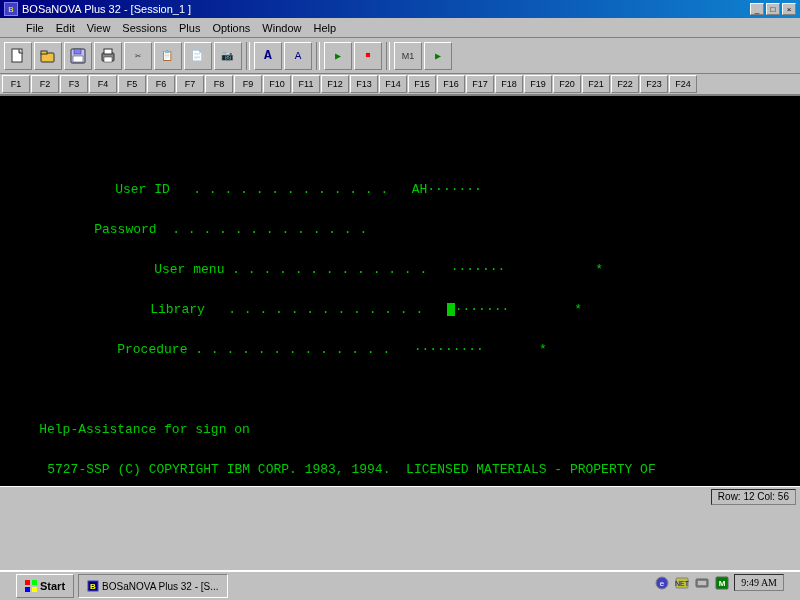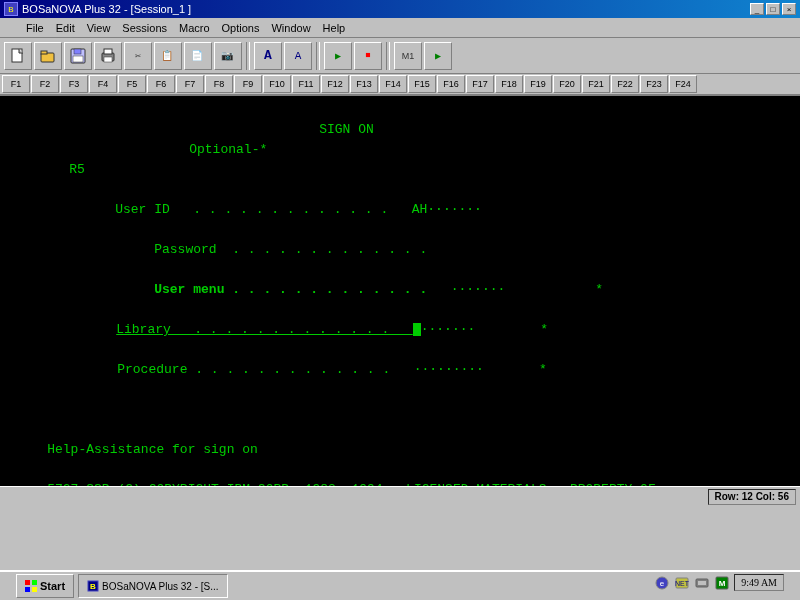--- a/index.html
+++ b/index.html
@@ -107,21 +107,21 @@
       align-items: center;
       padding: 0 4px;
       font-family: Arial; font-size: 10px;
       gap: 4px;
     }
     .status-item {
       padding: 1px 6px;
       border: 1px inset #808080;
       background: #c0c0c0;
       height: 16px;
-      display: flex; align-items: center; font-weight: bold;
+      display: flex; align-items: center;
     }
 
     
     .taskbar {
       background: #c0c0c0;
       border-top: 2px solid #ffffff;
       height: 30px;
       display: flex;
       align-items: flex-start;
       padding: 2px 16px;
@@ -172,21 +172,21 @@
     <div class="title-btn">□</div>
     <div class="title-btn">×</div>
   </div>
 </div>
 
 <div class="menu-bar">
   <span class="menu-item">File</span>
   <span class="menu-item">Edit</span>
   <span class="menu-item">View</span>
   <span class="menu-item">Sessions</span>
-  <span class="menu-item">Macro</span>
+  <span class="menu-item">Plus</span>
   <span class="menu-item">Options</span>
   <span class="menu-item">Window</span>
   <span class="menu-item">Help</span>
 </div>
 
 <div class="toolbar">
   <div class="tb-btn" title="New">
     <svg width="16" height="16" viewBox="0 0 16 16">
         <rect x="2" y="1" width="10" height="13" fill="white" stroke="#333" stroke-width="1"></rect>
         <polyline points="9,1 9,5 13,5" fill="#c0c0c0" stroke="#333" stroke-width="1"></polyline>
@@ -249,64 +249,59 @@
   <div class="fkey">F19</div>
   <div class="fkey">F20</div>
   <div class="fkey">F21</div>
   <div class="fkey">F22</div>
   <div class="fkey">F23</div>
   <div class="fkey">F24</div>
 </div>
 
 <div class="terminal">
 
-  <div class="term-line" style="text-align:left; padding-left:8px;">
-    <span style="color:#00cc00; margin-left:280px;">SIGN ON</span>
-    <span style="color:#00cc00; margin-left:150px;">Optional-*</span>
-    <span style="color:#00cc00; margin-left:30px;">R5</span>
-  </div>
 
   <div class="term-line">&nbsp;</div>
   <div class="term-line">&nbsp;</div>
   <div class="term-line">&nbsp;</div>
 
   <div class="term-line">
     <span style="margin-left:76px;">User ID   . . . . . . . . . . . . .   </span><span style="color:#00cc00;">AH·······</span>
   </div>
 
   <div class="term-line">&nbsp;</div>
 
   <div class="term-line">
-    <span style="margin-left:115px;">Password  . . . . . . . . . . . . .</span>
-  </div>
-
-  <div class="term-line">&nbsp;</div>
-
-  <div class="term-line">
-    <span style="margin-left:115px;font-weight:bold;">User menu . . . . . . . . . . . . .   </span><span>·······</span><span style="margin-left:90px;">*</span>
-  </div>
-
-  <div class="term-line">&nbsp;</div>
-
-  <div class="term-line">
-    <span style="margin-left:77px;text-decoration:underline;">Library   . . . . . . . . . . . . .   </span><span style="display:inline-block;width:8px;height:13px;background:#00cc00;vertical-align:middle;"></span><span>·······</span><span style="margin-left:65px;">*</span>
+    <span style="margin-left:55px;">Password  . . . . . . . . . . . . .</span>
+  </div>
+
+  <div class="term-line">&nbsp;</div>
+
+  <div class="term-line">
+    <span style="margin-left:115px;">User menu . . . . . . . . . . . . .   </span><span>·······</span><span style="margin-left:90px;">*</span>
+  </div>
+
+  <div class="term-line">&nbsp;</div>
+
+  <div class="term-line">
+    <span style="margin-left:111px;">Library   . . . . . . . . . . . . .   </span><span style="display:inline-block;width:8px;height:13px;background:#00cc00;vertical-align:middle;"></span><span>·······</span><span style="margin-left:65px;">*</span>
   </div>
 
   <div class="term-line">&nbsp;</div>
 
   <div class="term-line">
     <span style="margin-left:78px;">Procedure</span><span> . . . . . . . . . . . . .   </span><span>·········</span><span style="margin-left:55px;">*</span>
   </div>
 
   <div class="term-line">&nbsp;</div>
   <div class="term-line">&nbsp;</div>
   <div class="term-line">&nbsp;</div>
 
   <div class="term-line">
-    <span style="margin-left:8px;">Help-Assistance for sign on</span>
+    <span style="">Help-Assistance for sign on</span>
   </div>
 
   <div class="term-line">&nbsp;</div>
 
   <div class="term-line">
     <span style="margin-left:8px;">5727-SSP (C) COPYRIGHT IBM CORP. 1983, 1994.  LICENSED MATERIALS - PROPERTY OF</span>
   </div>
 
   <div class="term-line">
     

